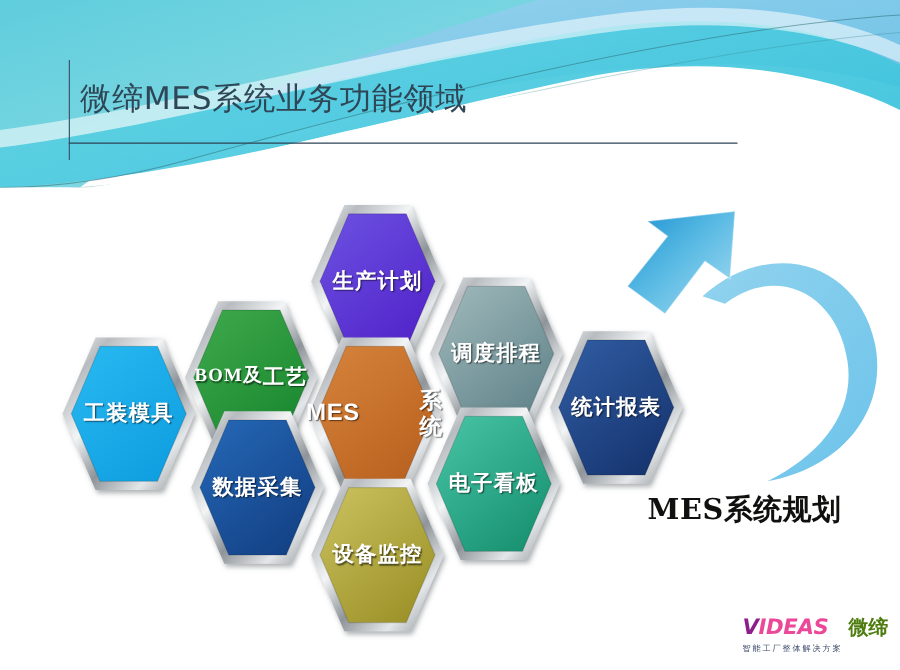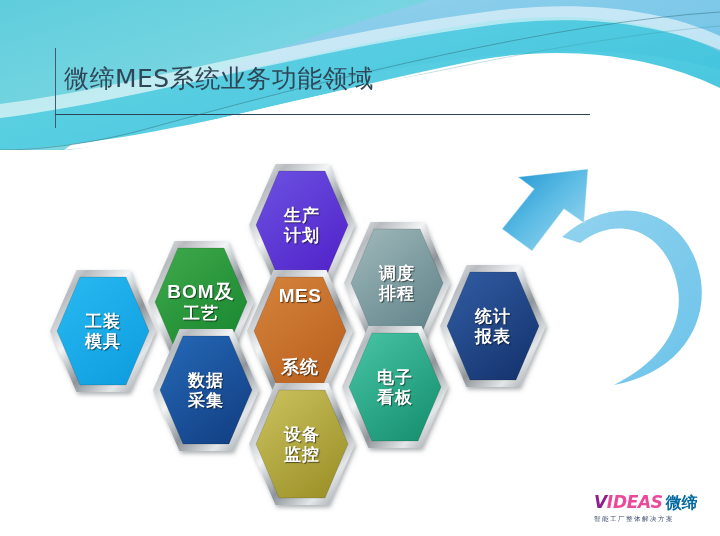--- a/index.html
+++ b/index.html
@@ -77,42 +77,42 @@
     position: absolute;
     width: 110px; height: 126px;
     transform: translate(-50%, -50%);
   }
   .hex svg { display: block; overflow: visible; }
   .hex-label {
     position: absolute;
     left: 0; top: 0;
     width: 110px; height: 126px;
     display: flex;
-    flex-direction: column;
+    flex-direction: row;
     align-items: center;
     justify-content: center;
     color: #ffffff;
     font-family: "DejaVu Serif", "Liberation Serif", serif;
     font-weight: bold;
     font-size: 17px;
     line-height: 1.18;
     text-shadow: 1px 1px 1px rgba(0,0,0,.55);
     pointer-events: none;
     letter-spacing: 1px;
   }
   .hex-label .l2 { display: block; }
   .hex.center .hex-label { font-size: 18px; gap: 48px; }
   .hex.center .hex-label .l1 {
     font-family: "Liberation Sans", "DejaVu Sans", sans-serif;
     font-size: 19px;
     letter-spacing: 0.5px;
   }
   .hex.bom .hex-label .l1 {
-    font-family: Liberation Sans, sans-serif;
-    font-size: 19px;
+    font-family: Liberation Serif, serif;
+    font-size: 15px;
   }
 
   
   #side-caption {
     position: absolute;
     left: 518px; top: 392px;
     font-family: "DejaVu Serif", "Liberation Serif", serif;
     font-size: 23px;
     font-weight: bold;
     color: #10100f;
@@ -130,21 +130,21 @@
   #logo-main {
     font-family: "DejaVu Sans", "Liberation Sans", sans-serif;
     font-size: 17px;
     font-weight: bold;
     letter-spacing: -0.3px;
     white-space: nowrap;
     line-height: 1;
   }
   #logo-v { color: #8d1f8d; font-style: italic; }
   #logo-ideas { color: #ec4899; font-style: italic; }
-  #logo-cn { color: #0369a1; font-size: 16px; margin-left: 3px; }
+  #logo-cn { color: #4d7c0f; font-size: 16px; margin-left: 16px; }
   #logo-tag {
     margin-top: 4px;
     font-family: "DejaVu Sans", "Liberation Sans", sans-serif;
     font-size: 6.5px;
     color: #3c4a6b;
     letter-spacing: 1.5px;
     white-space: nowrap;
   }
 </style>
 </head>
@@ -472,20 +472,21 @@
           <polygon points="32.0,9.0 78.0,9.0 101.0,63.0 78.0,117.0 32.0,117.0 9.0,63.0" fill="url(#hexg8)"></polygon>
           <polygon points="32.0,9.0 78.0,9.0 101.0,63.0 78.0,117.0 32.0,117.0 9.0,63.0" fill="none" stroke="#00000022" stroke-width="1"></polygon>
         </svg>
         <div class="hex-label">
           <span class="l1">统计</span>
           <span class="l2">报表</span>
         </div>
       </div>
     </div>
 
+  <div id="side-caption">MES系统规划</div>
 
   <div id="footer-logo">
     <div id="logo-main">
       <span id="logo-v">V</span><span id="logo-ideas">IDEAS</span><span id="logo-cn">微缔</span>
     </div>
     <div id="logo-tag">智能工厂整体解决方案</div>
   </div>
 
 </div>
 

